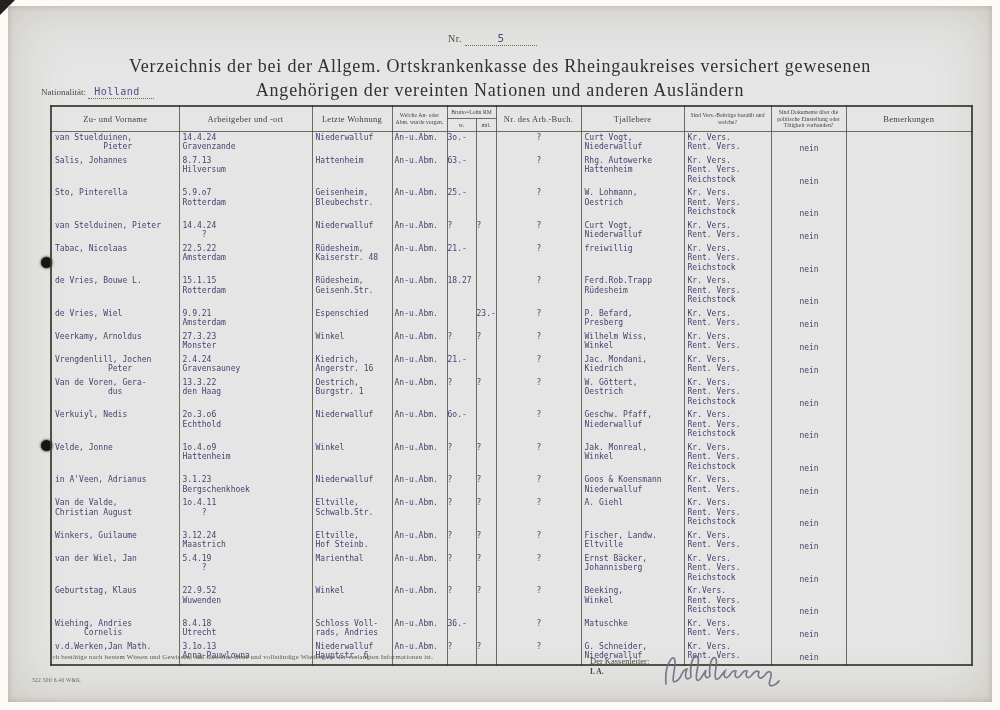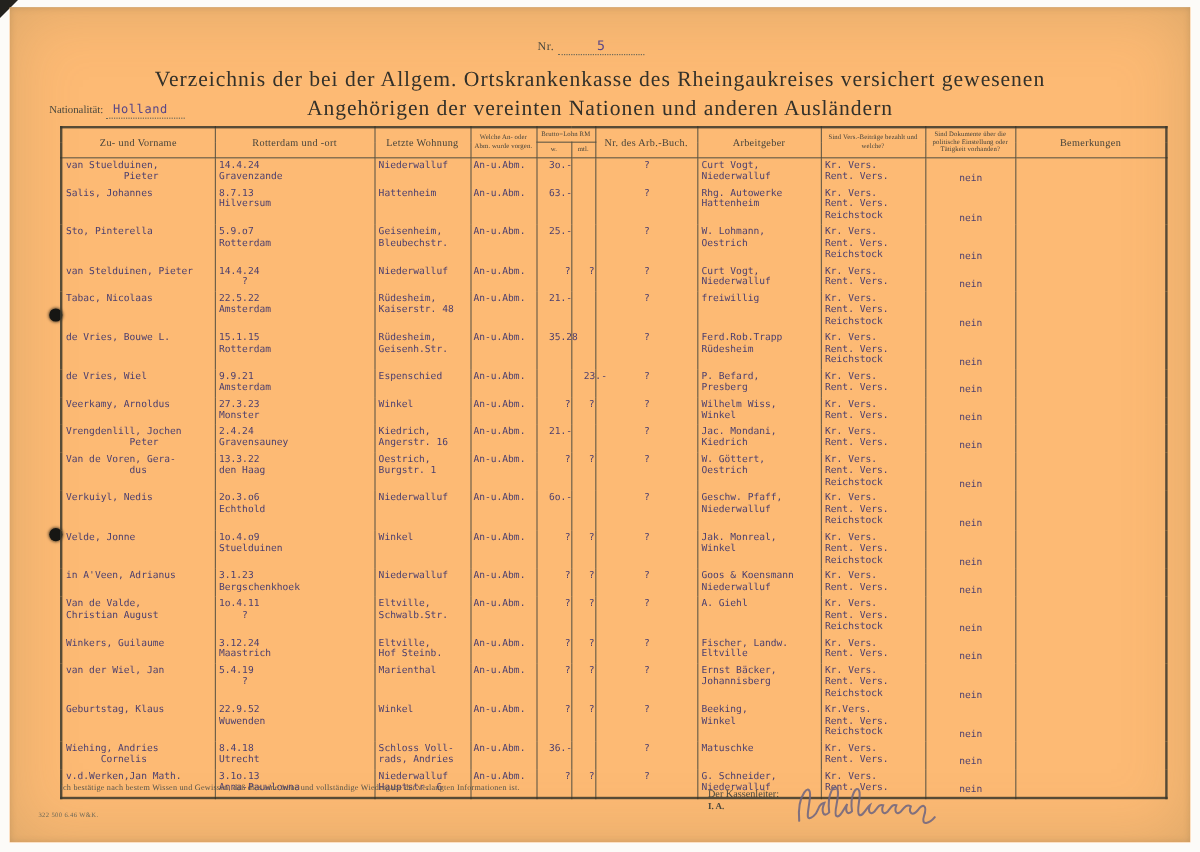--- a/index.html
+++ b/index.html
@@ -1,18 +1,18 @@
 <!DOCTYPE html>
 <html><head>
 <meta charset="utf-8">
 <style>
   html,body{margin:0;padding:0;background:#f6f5f1;}
   .page{position:relative;width:1000px;height:710px;background:#fcfbf8;overflow:hidden;
         font-family:"Liberation Serif", serif;}
-  .paper{position:absolute;left:8px;top:6px;right:8px;bottom:8px;background:#fdba74;
+  .paper{position:absolute;left:8px;top:6px;right:8px;bottom:8px;background:#e5e5e5;
          box-shadow:inset 0 0 55px rgba(120,110,70,.25), inset 0 0 6px rgba(90,80,50,.25);}
   .corner-tl{position:absolute;left:0;top:0;width:15px;height:15px;background:#23221e;
              clip-path:polygon(0 0,100% 0,0 100%);}
   .nr-line{position:absolute;left:440px;top:26px;font-size:10px;color:#4a483e;letter-spacing:.5px;}
   .nr-dotted{display:inline-block;width:72px;border-bottom:1px dotted #6e6a58;text-align:center;
              font-family:"DejaVu Sans Mono", monospace;font-size:11px;color:#5a4787;}
   .title{position:absolute;left:0;right:0;text-align:center;color:#33312a;font-size:18px;
          letter-spacing:.8px;}
   .title.l1{top:50px;}
   .title.l2{top:74px;}
@@ -28,21 +28,21 @@
   table.sheet{border:2px solid rgba(58,55,44,.85);}
   th{font-weight:normal;color:#45423a;border:1px solid rgba(78,75,62,.8);
      padding:2px 1px;vertical-align:middle;text-align:center;}
   th.med{font-size:8.5px;letter-spacing:.3px;}
   th.sml{font-size:5.6px;line-height:6.6px;letter-spacing:.1px;}
   td{border-left:1px solid rgba(78,75,62,.8);border-right:1px solid rgba(78,75,62,.8);
      vertical-align:top;padding:0 2px 3px 3px;
      font-family:"DejaVu Sans Mono", monospace;font-size:8px;line-height:9.5px;
      color:#4b3e6e;white-space:pre-wrap;}
   td.c-reg{white-space:nowrap;padding-left:2px;padding-right:0;margin-left:12px;}
-  td.c-w,td.c-mtl{text-align:right;padding-left:10px;padding-right:0;}
+  td.c-w,td.c-mtl{text-align:left;padding-left:0;padding-right:0;}
   td.c-book{text-align:center;}
   td.c-doc{vertical-align:bottom;text-align:center;padding-bottom:1px;}
   tbody tr td{padding-top:1px;}
 
   .attestation{position:absolute;left:42px;top:647px;font-size:6.8px;color:#57544a;letter-spacing:.2px;}
   .kassenleiter{position:absolute;left:582px;top:650px;width:100px;
                 font-size:8.5px;color:#4a473d;}
   .kassenleiter .ia{font-size:7.5px;margin-top:1px;font-weight:bold;}
   .signature{position:absolute;left:648px;top:636px;}
   .form-print{position:absolute;left:24px;top:671px;font-size:5.5px;color:#6a6656;letter-spacing:.3px;}
@@ -80,26 +80,26 @@
           <col style="width:20px">
         <col style="width:85px">
           <col style="width:103px">
           <col style="width:87px">
         <col style="width:75px">
           <col style="width:126px">
       </colgroup>
       <thead>
         <tr>
           <th class="med" rowspan="2">Zu- und Vorname</th>
-          <th class="med" rowspan="2">Rotterdam und -ort</th>
+          <th class="med" rowspan="2">Arbeitgeber und -ort</th>
           <th class="med" rowspan="2">Letzte Wohnung</th>
           <th class="sml" rowspan="2">Welche An- oder Abm. wurde vorgen.</th>
           <th class="sml" colspan="2">Brutto=Lohn RM</th>
           <th class="med" rowspan="2">Nr. des Arb.-Buch.</th>
-          <th class="med" rowspan="2">Arbeitgeber</th>
+          <th class="med" rowspan="2">Tjallebere</th>
           <th class="sml" rowspan="2">Sind Vers.-Beiträge bezahlt und welche?</th>
           <th class="sml" rowspan="2">Sind Dokumente über die politische Einstellung oder Tätigkeit vorhanden?</th>
           <th class="med" rowspan="2">Bemerkungen</th>
         </tr>
         <tr>
           <th class="sml">w.</th>
           <th class="sml">mtl.</th>
         </tr>
       </thead>
       <tbody>
@@ -193,21 +193,21 @@
         <td class="c-rem"></td>
       </tr>
 
       <tr>
         <td class="c-name">de Vries, Bouwe L.</td>
         <td class="c-birth">15.1.15
 Rotterdam</td>
         <td class="c-res">Rüdesheim,
 Geisenh.Str.</td>
         <td class="c-reg">An-u.Abm.</td>
-        <td class="c-w">35.28</td>
+        <td class="c-w">18.27</td>
         <td class="c-mtl"></td>
         <td class="c-book">?</td>
         <td class="c-emp">Ferd.Rob.Trapp
 Rüdesheim</td>
         <td class="c-contrib">Kr. Vers.
 Rent. Vers.
 Reichstock</td>
         <td class="c-doc">nein</td>
         <td class="c-rem"></td>
       </tr>
@@ -299,21 +299,21 @@
         <td class="c-contrib">Kr. Vers.
 Rent. Vers.
 Reichstock</td>
         <td class="c-doc">nein</td>
         <td class="c-rem"></td>
       </tr>
 
       <tr>
         <td class="c-name">Velde, Jonne</td>
         <td class="c-birth">1o.4.o9
-Stuelduinen</td>
+Hattenheim</td>
         <td class="c-res">Winkel</td>
         <td class="c-reg">An-u.Abm.</td>
         <td class="c-w">?</td>
         <td class="c-mtl">?</td>
         <td class="c-book">?</td>
         <td class="c-emp">Jak. Monreal,
 Winkel</td>
         <td class="c-contrib">Kr. Vers.
 Rent. Vers.
 Reichstock</td>

